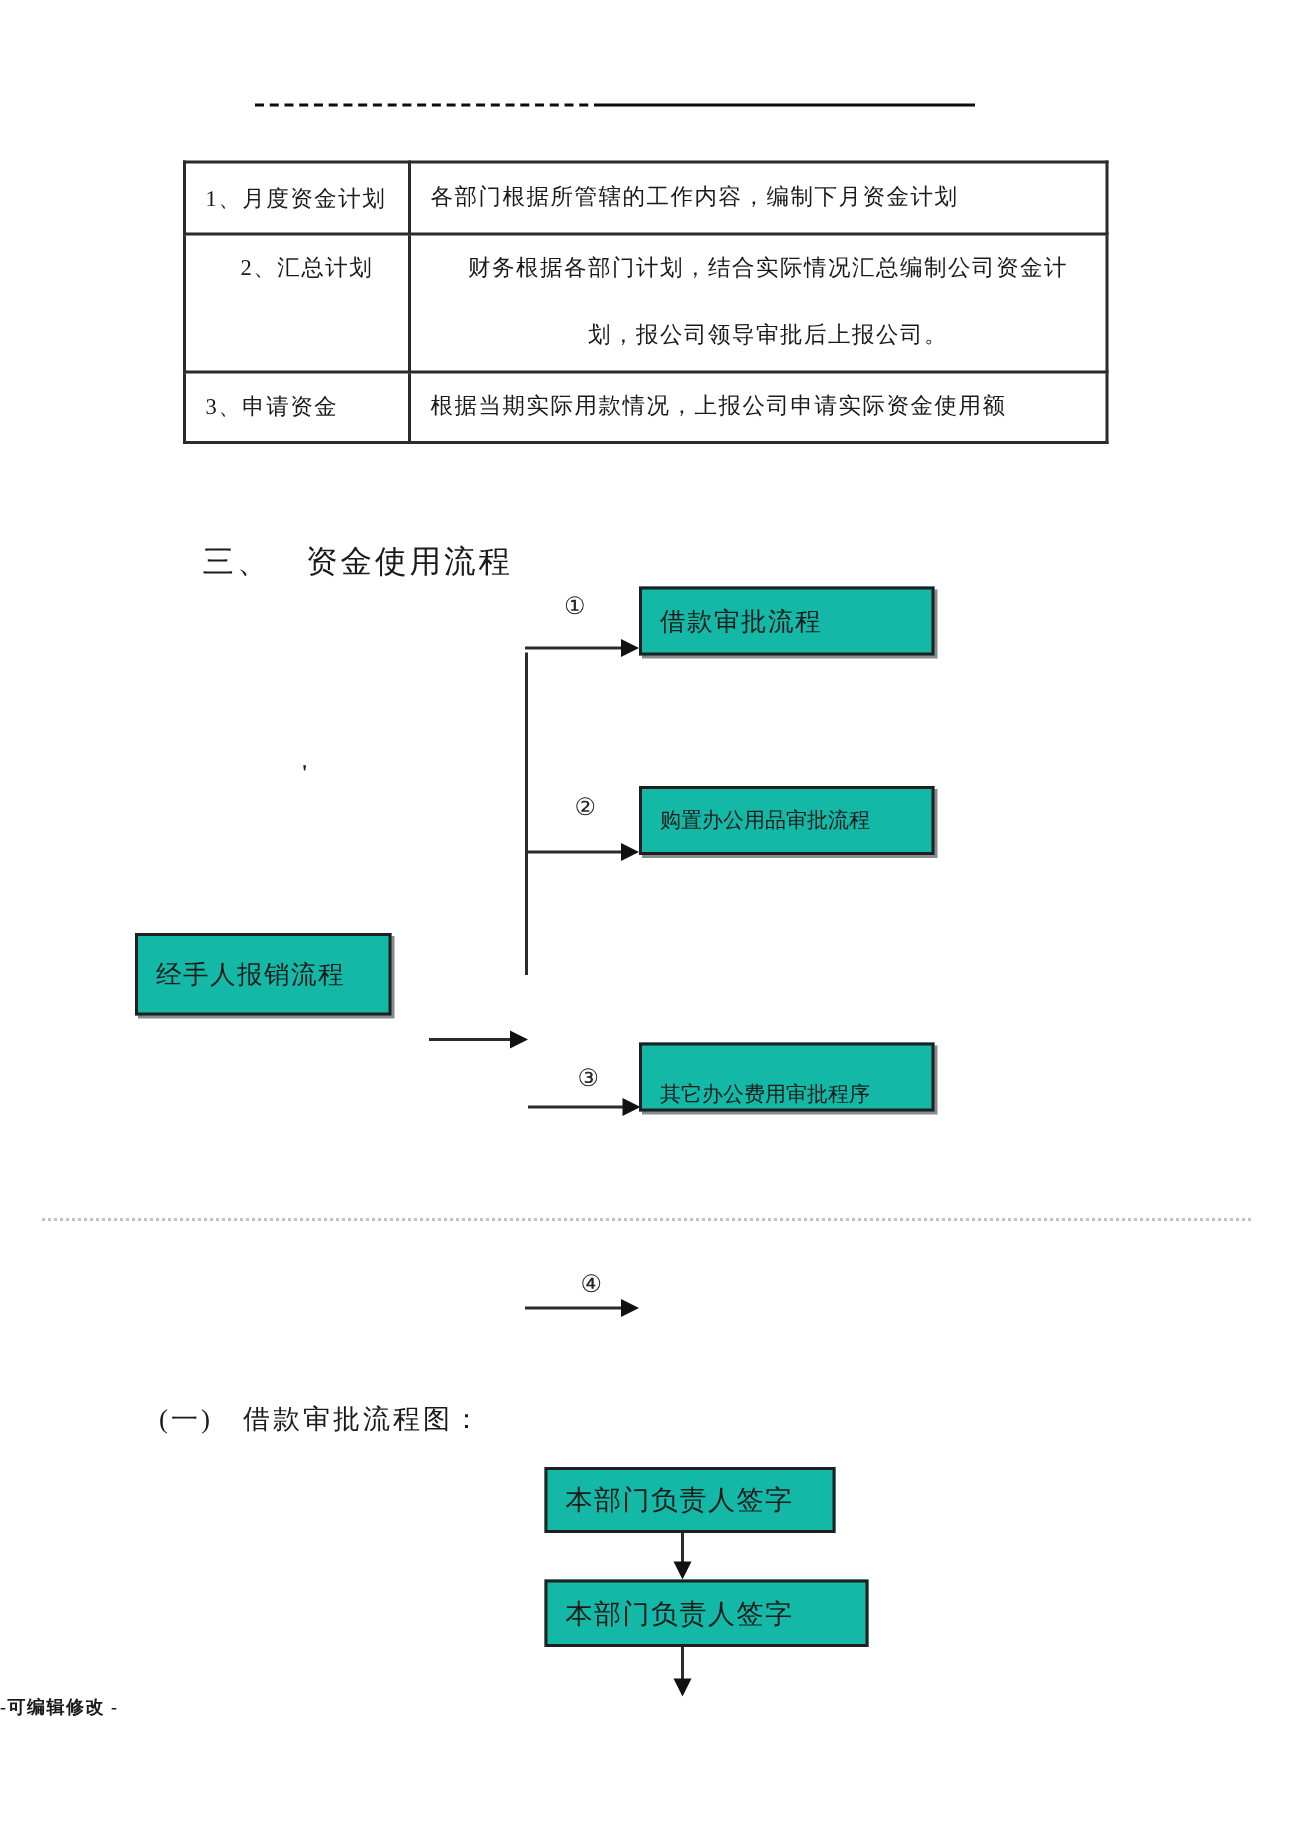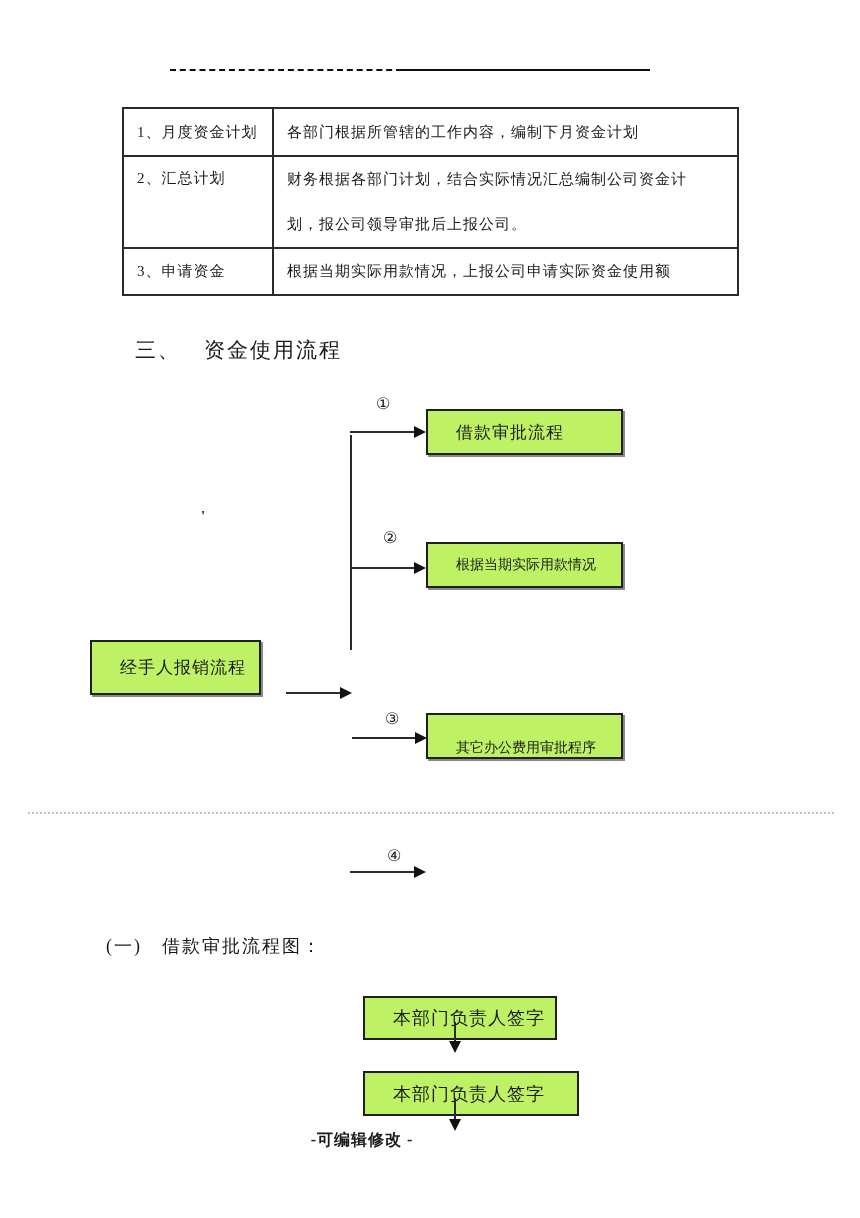--- a/index.html
+++ b/index.html
@@ -10,39 +10,39 @@
     border-radius:18px;
   }
   
   .rule-dashed{position:absolute; left:170px; top:69px; width:232px; height:0; border-top:2px dashed #0c0c0c;}
   .rule-solid{position:absolute; left:402px; top:69px; width:248px; height:0; border-top:2px solid #0c0c0c;}
   
   .doc-table{position:absolute; left:122px; top:107px; border-collapse:collapse; table-layout:fixed;}
   .doc-table td{border:2px solid #2b2b2b; vertical-align:middle; padding:0 0 0 13px; font-size:15px; letter-spacing:1px;}
   .doc-table .c1{width:135px;}
   .doc-table .c2{width:450px;}
-  .r1{height:48px;} .r2{height:90px;} .r3{height:43px;}
+  .r1{height:48px;} .r2{height:90px;text-align:center;} .r3{height:43px;}
   .cell-line{line-height:45px; white-space:nowrap;}
   
-  .h-section{position:absolute; left:135px; top:336px; font-size:21px; letter-spacing:2px;}
+  .h-section{position:absolute; left:135px; top:360px; font-size:21px; letter-spacing:2px;}
   .h-sub{position:absolute; left:106px; top:934px; font-size:18px; letter-spacing:2px;}
   
-  .fbox{position:absolute; box-sizing:border-box; border:2px solid #1f1f1f; background:#bef264;
-        display:flex; align-items:center; padding-left:28px; white-space:nowrap;margin-top:18px;}
+  .fbox{position:absolute; box-sizing:border-box; border:2px solid #1f1f1f; background:#14b8a6;
+        display:flex; align-items:center; padding-left:12px; white-space:nowrap;}
   .shadowed{box-shadow:2px 2px 0 #8a8a8a;}
   .hline{position:absolute; height:0; border-top:2px solid #2b2b2b;}
   .vline{position:absolute; width:0; border-left:2px solid #2b2b2b;}
   .ah-right{position:absolute; width:0; height:0; border-top:6px solid transparent; border-bottom:6px solid transparent; border-left:12px solid #111;}
   .ah-down{position:absolute; width:0; height:0; border-left:6px solid transparent; border-right:6px solid transparent; border-top:12px solid #111;}
   .cnum{position:absolute; font-size:16px; color:#222;}
   .stray{position:absolute; left:201px; top:508px; font-size:15px; font-weight:bold;}
   
   .pagebreak{position:absolute; left:28px; top:812px; width:806px; height:0; border-top:2px dotted #c2c2c2;}
   
-  .footer{position:absolute; left:0px; top:1130px; width:724px; text-align:center; font-size:16px; font-weight:bold; letter-spacing:1px;}
+  .footer{position:absolute; left:0px; top:1130px; width:724px; text-align:left; font-size:12px; font-weight:bold; letter-spacing:1px;}
 </style>
 </head>
 <body>
 
 <div id="page">
 
   <div class="rule-dashed"></div>
   <div class="rule-solid"></div>
 
   <table class="doc-table">
@@ -79,21 +79,21 @@
   <div class="hline" style="left:350px; top:431px; width:68px;"></div>
   <div class="ah-right" style="left:414px; top:426px;"></div>
   <div class="fbox shadowed" style="left:426px; top:391px; width:197px; height:46px; font-size:17px; letter-spacing:1px;">
     <span>借款审批流程</span>
   </div>
 
   <div class="cnum" style="left:383px; top:528px;">②</div>
   <div class="hline" style="left:350px; top:567px; width:68px;"></div>
   <div class="ah-right" style="left:414px; top:562px;"></div>
   <div class="fbox shadowed" style="left:426px; top:524px; width:197px; height:46px; font-size:14px;">
-    <span>根据当期实际用款情况</span>
+    <span>购置办公用品审批流程</span>
   </div>
 
   <div class="fbox shadowed" style="left:90px; top:622px; width:171px; height:55px; font-size:17px; letter-spacing:1px;">
     <span>经手人报销流程</span>
   </div>
   <div class="hline" style="left:286px; top:692px; width:56px;"></div>
   <div class="ah-right" style="left:340px; top:687px;"></div>
 
   <div class="cnum" style="left:385px; top:709px;">③</div>
   <div class="hline" style="left:352px; top:737px; width:66px;"></div>

